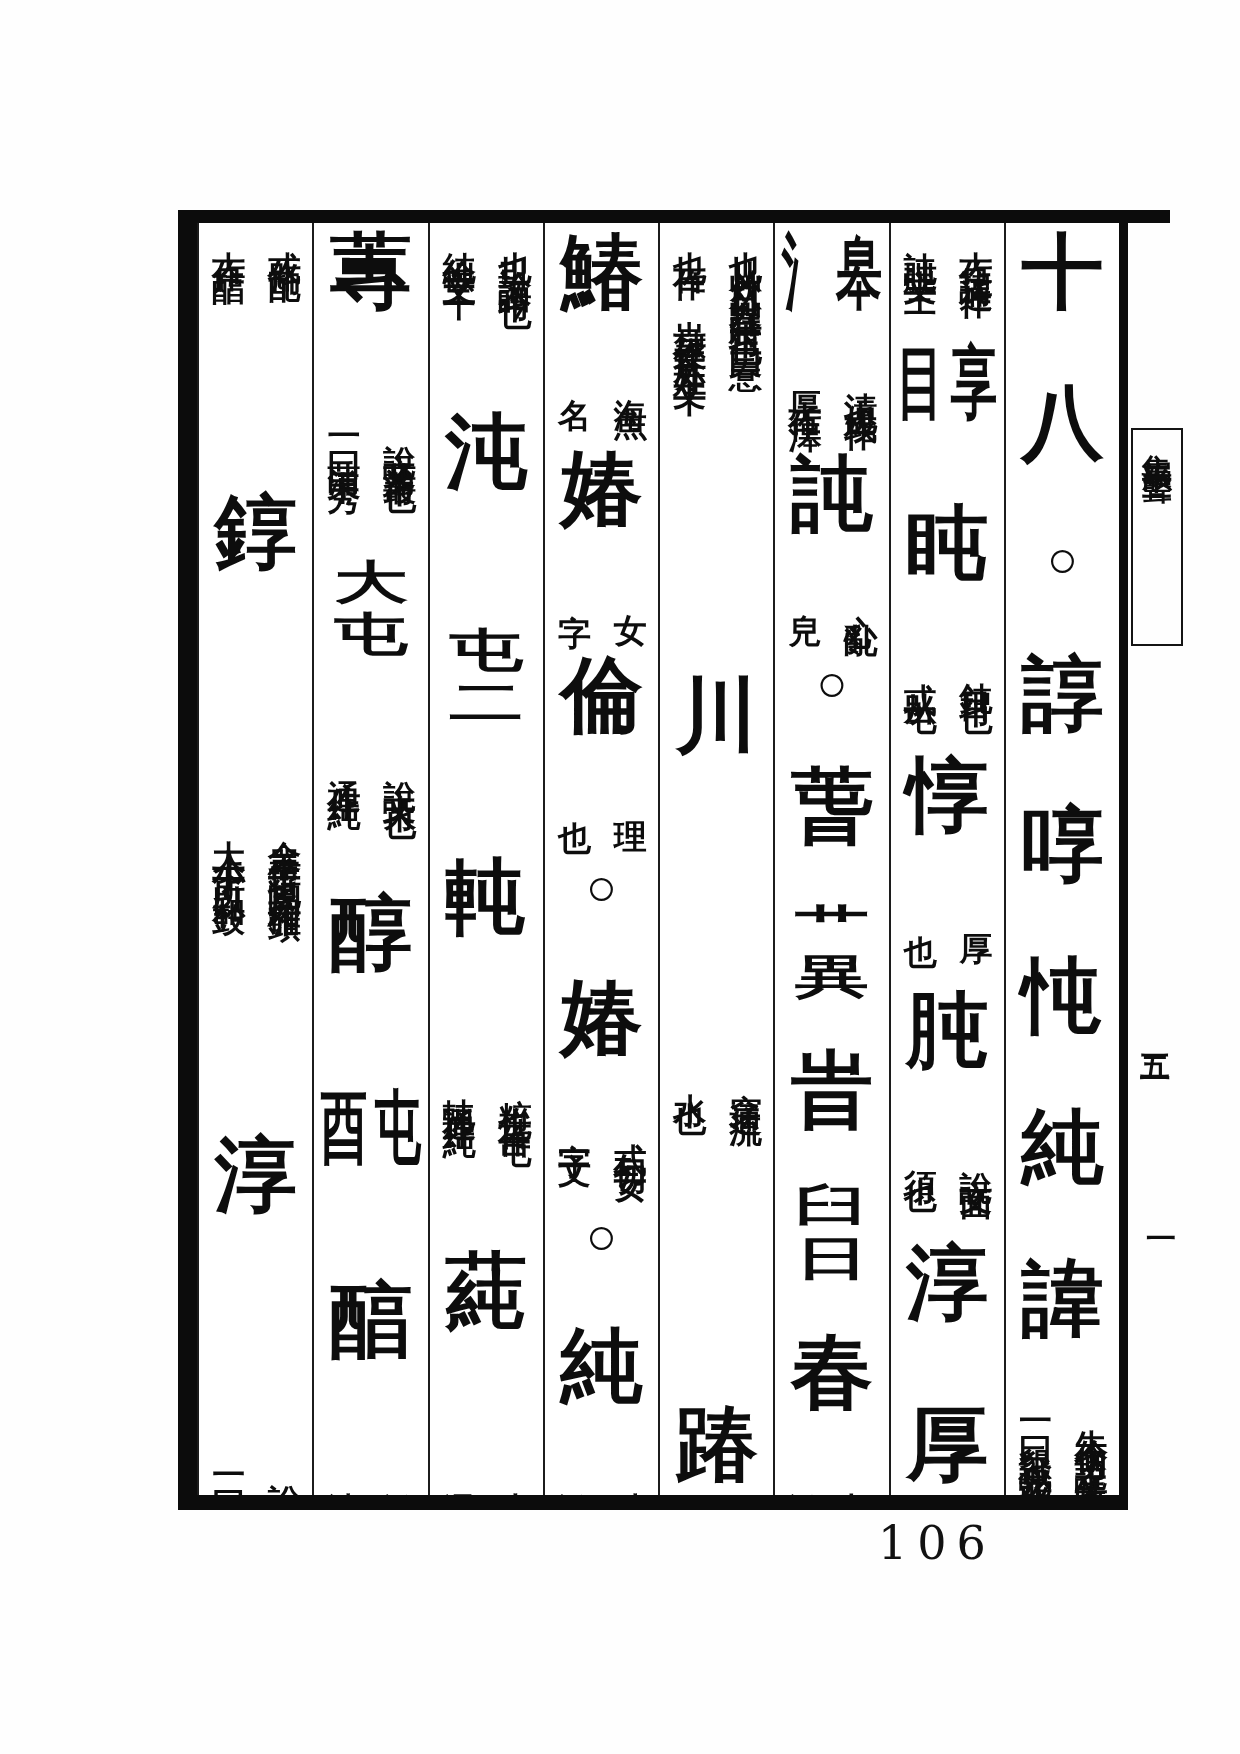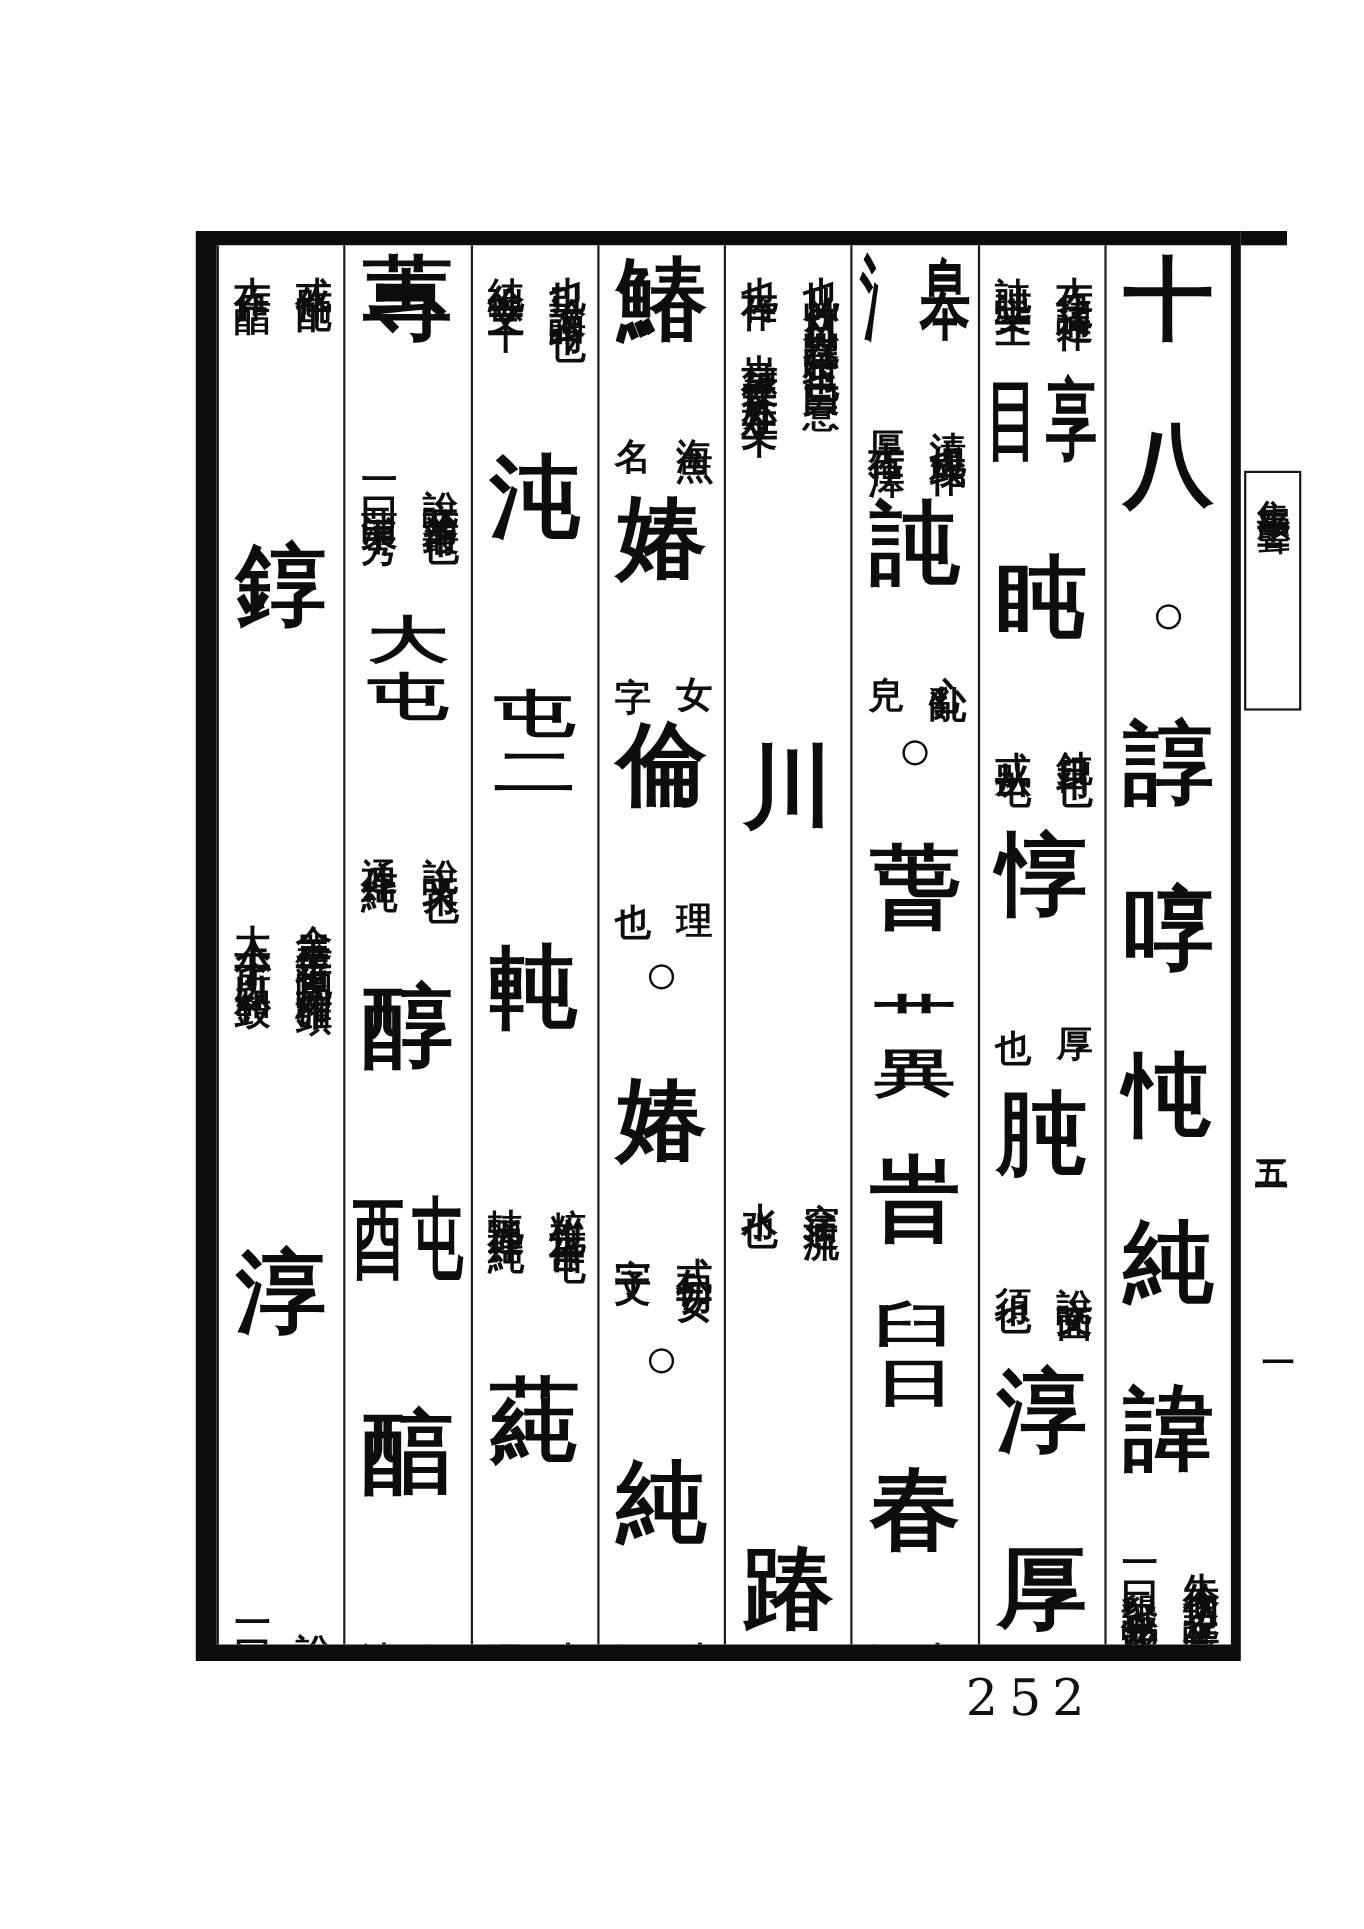--- a/index.html
+++ b/index.html
@@ -225,15 +225,15 @@
 
   <div class="fold-stub"></div>
 
   <div class="fold-box">
     <div class="fold-title">集韻平聲二</div>
   </div>
 
   <div class="leaf-mark leaf-1">五二</div>
   <div class="leaf-mark leaf-2">一</div>
 
-  <div class="pagenum">252</div>
+  <div class="pagenum">106</div>
 
 </div>
 
 </body></html>

